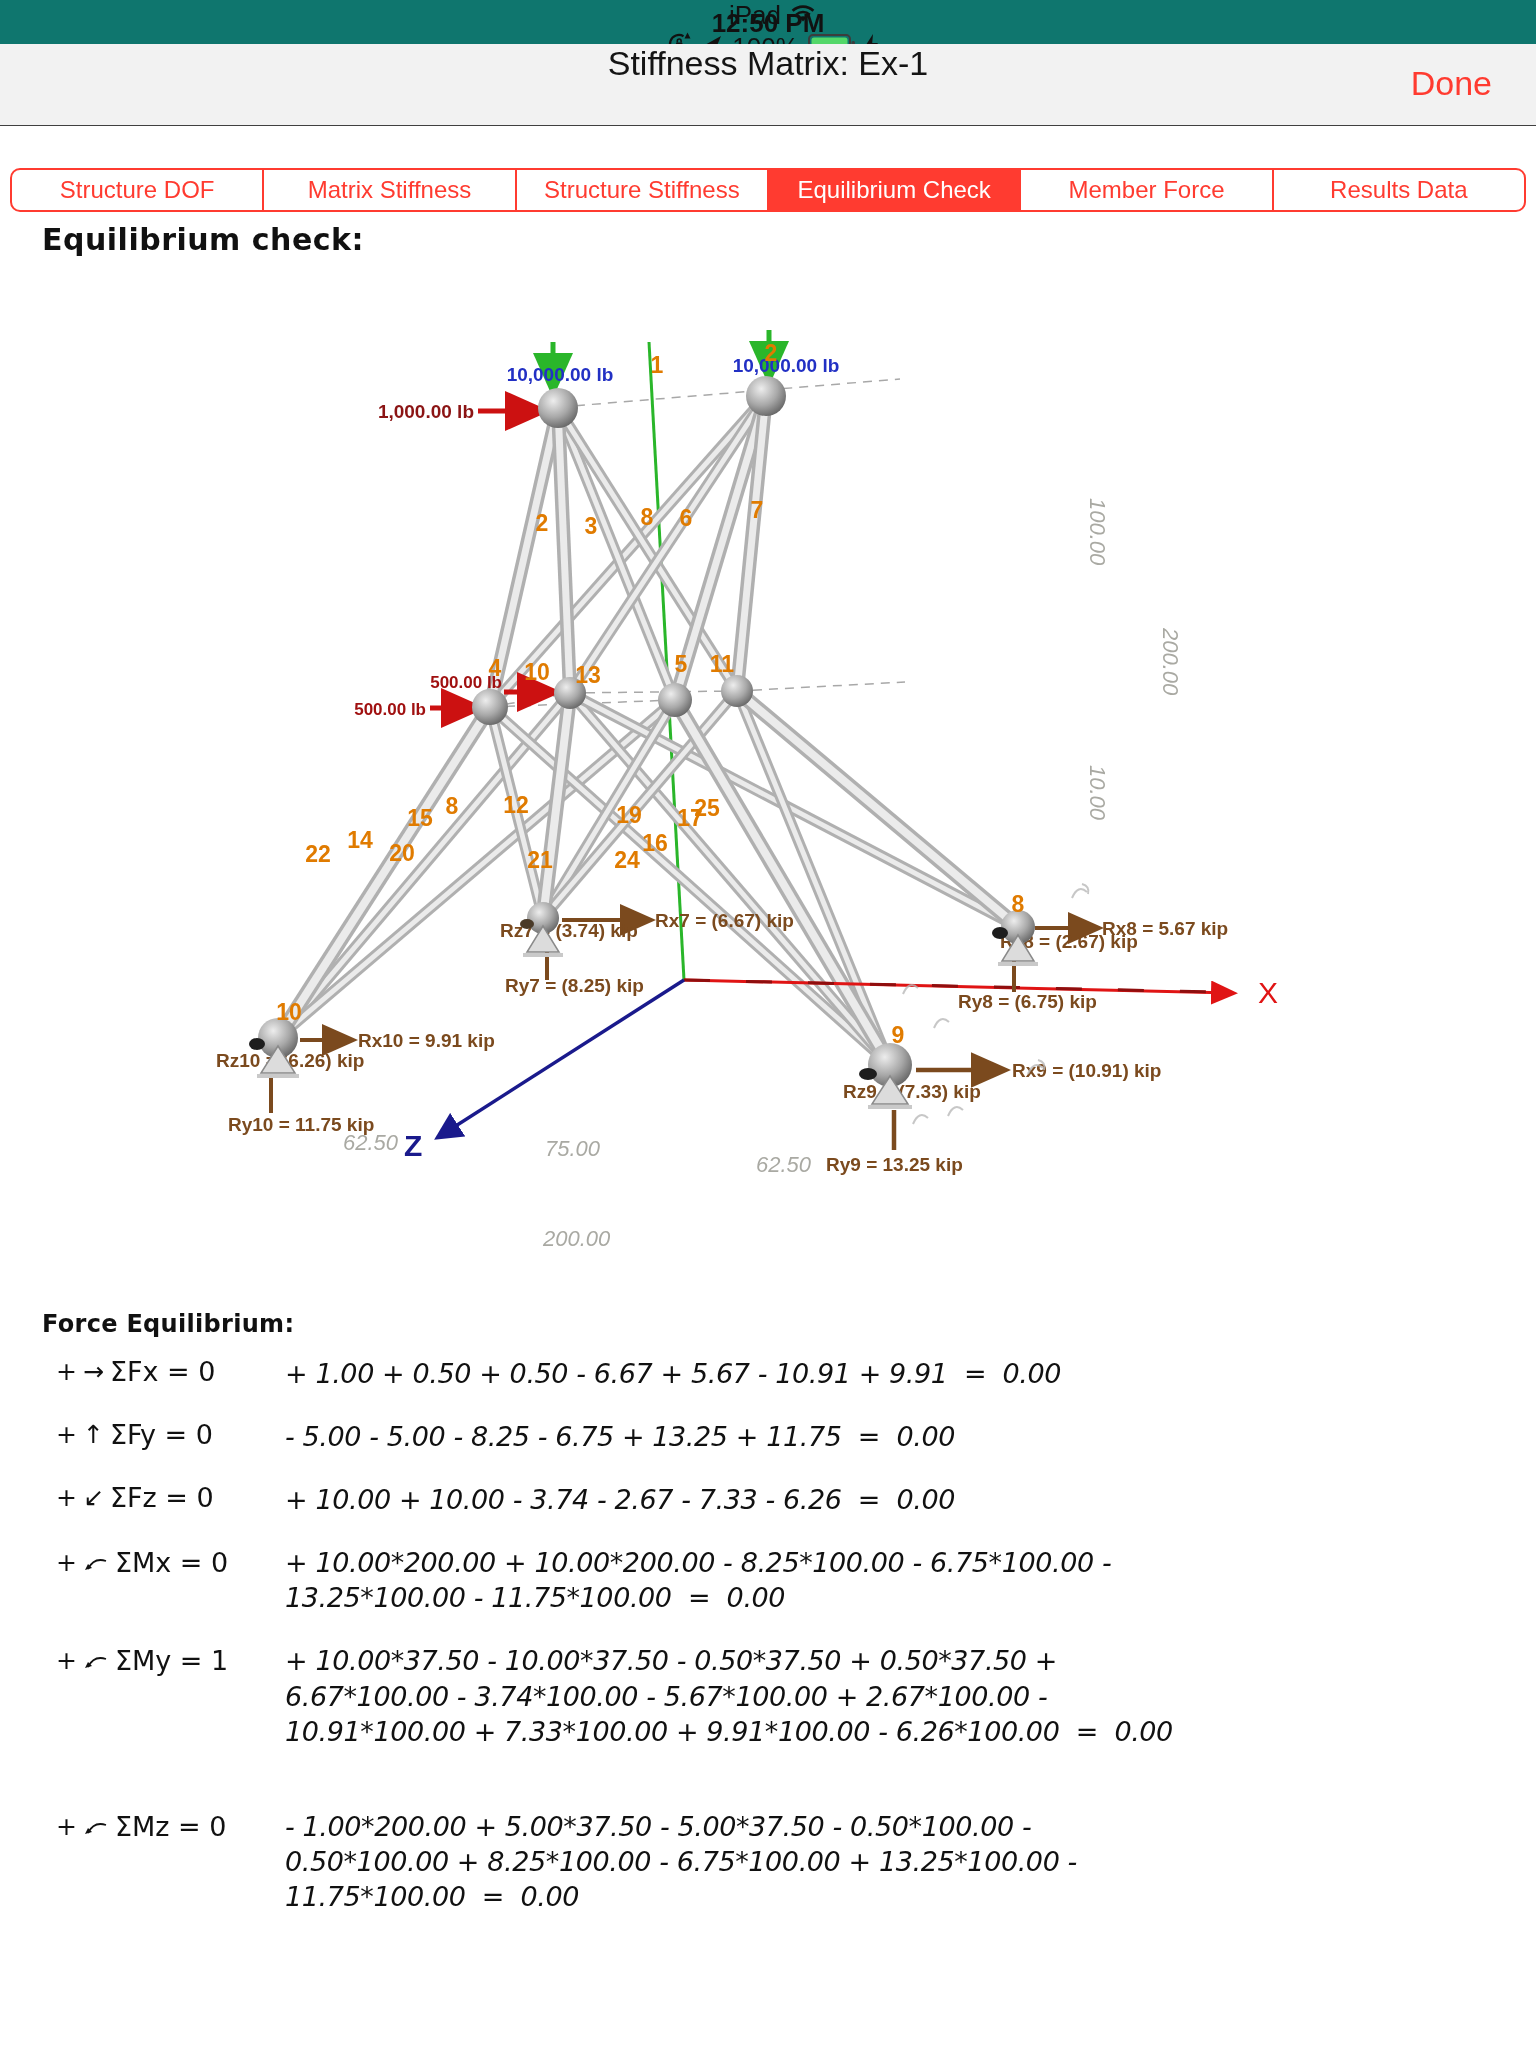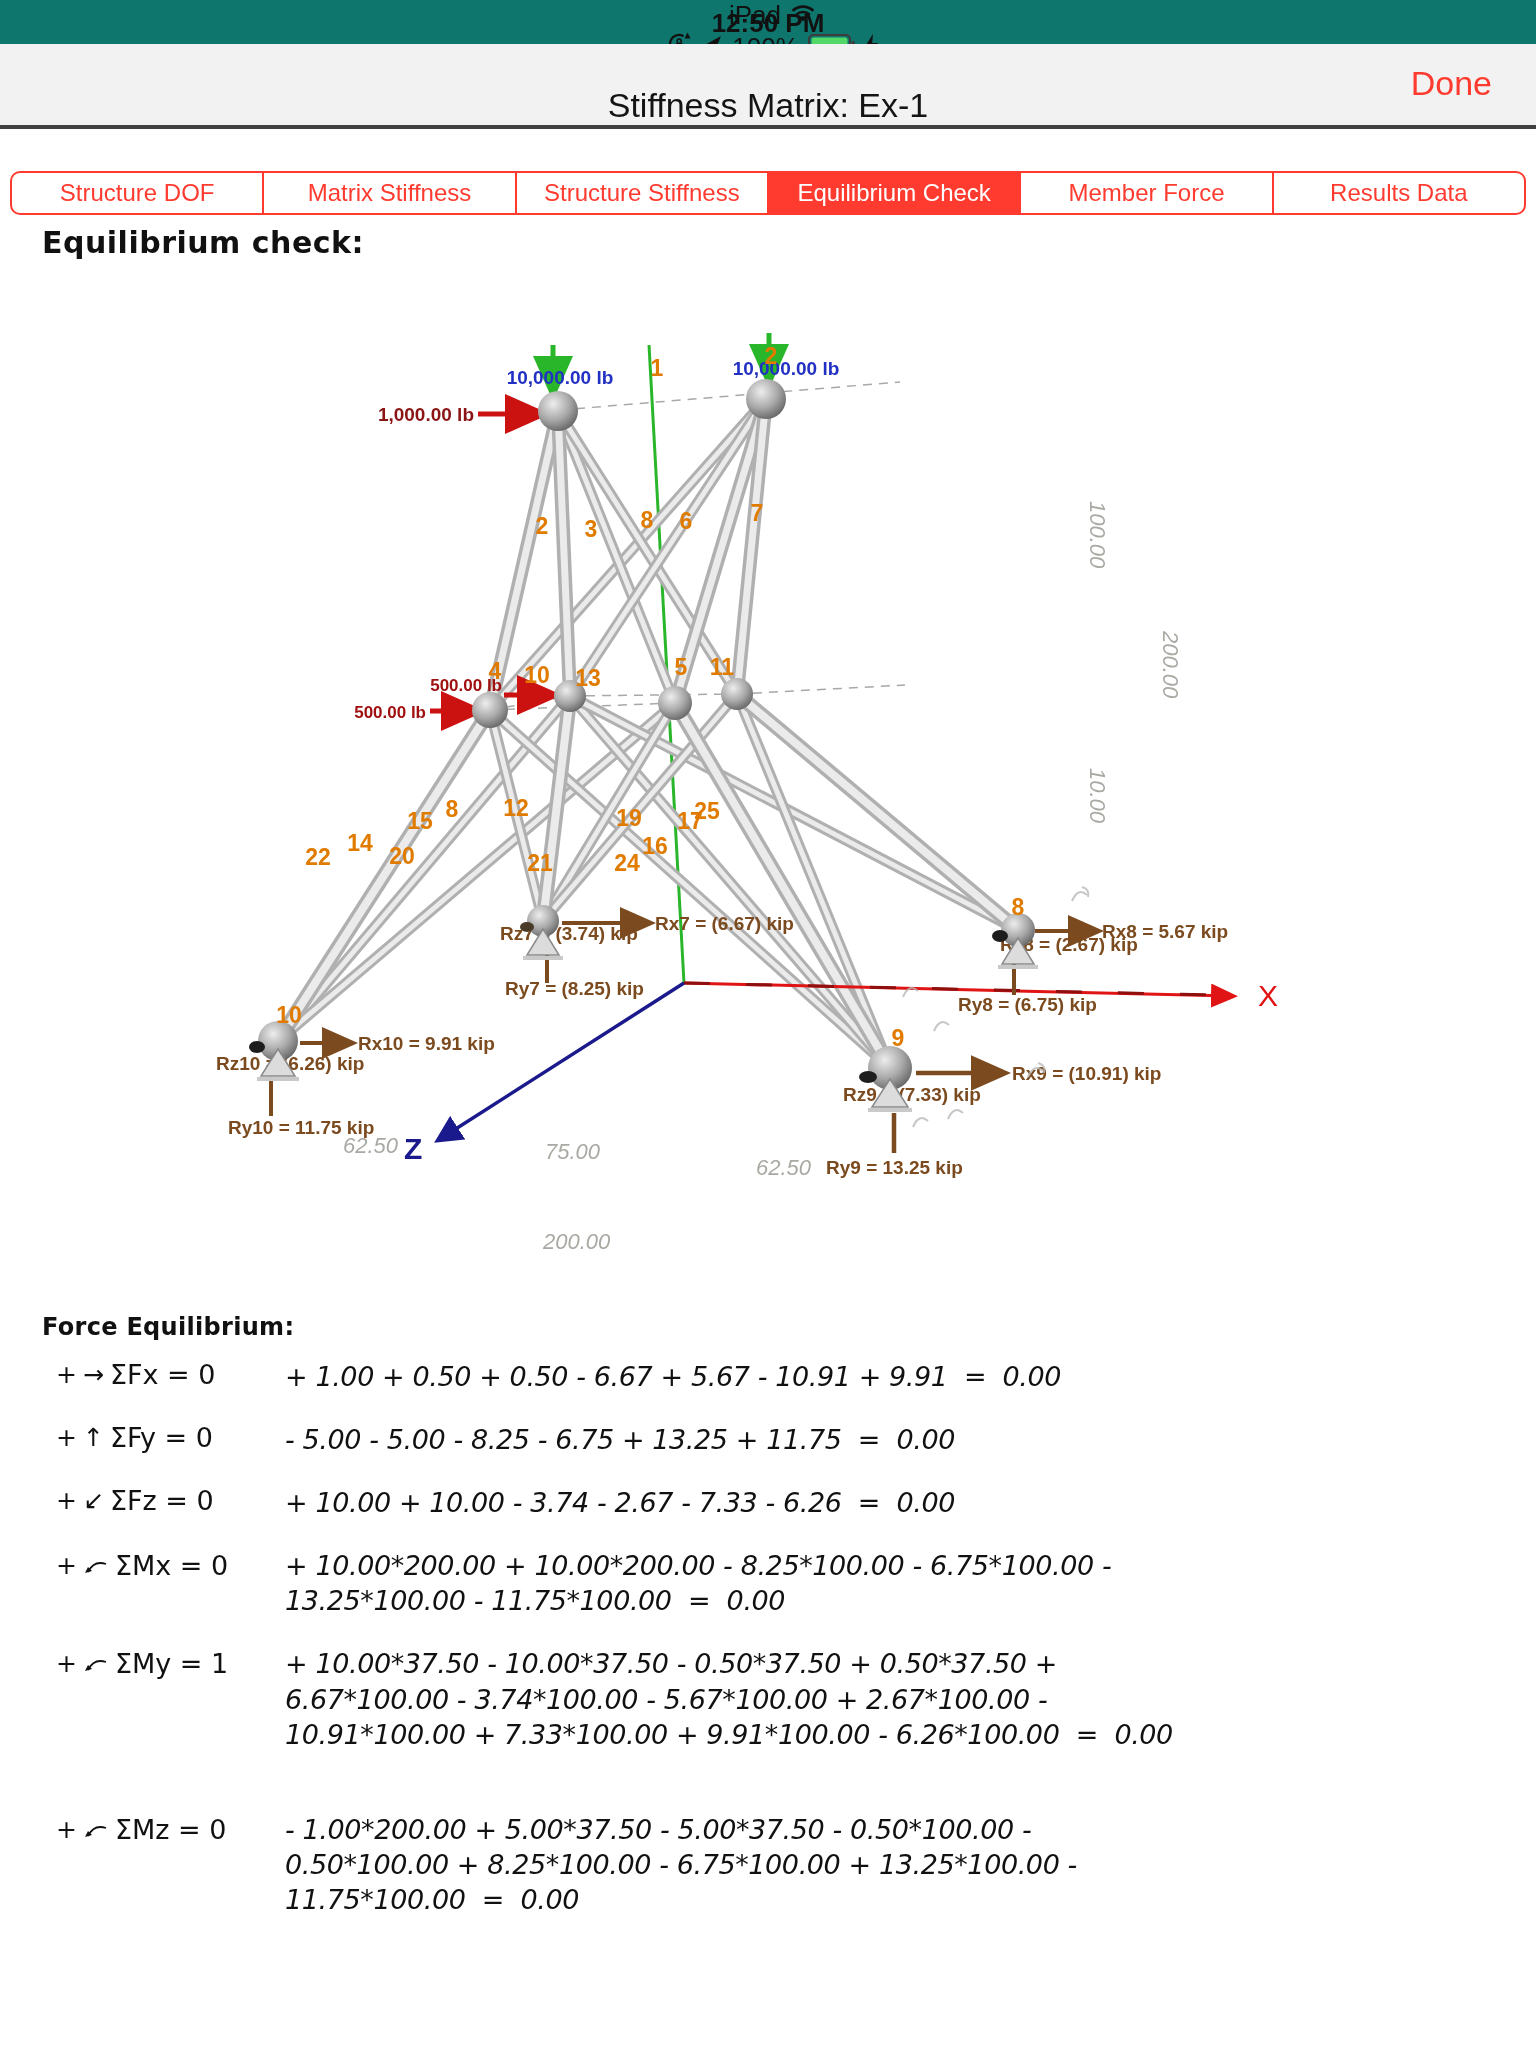--- a/index.html
+++ b/index.html
@@ -5,21 +5,21 @@
   html,body{margin:0;padding:0;}
   body{width:1536px;height:2048px;background:#fff;font-family:"Liberation Sans","DejaVu Sans",sans-serif;color:#111;overflow:hidden;position:relative;}
 
   
   .statusbar{height:44px;background:#0f766e;display:flex;align-items:center;justify-content:space-between;padding:0 13px 0 22px;box-sizing:border-box;flex-direction:column;}
   .sb-left,.sb-right{display:flex;align-items:center;gap:9px;font-size:26px;}
   .sb-time{font-size:26px;font-weight:bold;position:absolute;left:0;right:0;text-align:center;top:8px;}
   .sb-icon{display:inline-block;}
 
   
-  .navbar{height:81px;background:#f2f2f2;border-bottom:4px solid #404040;position:relative;display:flex;align-items:flex-end;justify-content:center;}
+  .navbar{height:81px;background:#f2f2f2;border-bottom:1px solid #404040;position:relative;display:flex;align-items:flex-start;justify-content:center;}
   .nav-title{font-size:34px;color:#141414;}
   .nav-done{position:absolute;right:44px;top:20px;font-size:34px;color:#ff3b30;cursor:pointer;}
 
   
   .tabbar{margin:42px 10px 0 10px;height:44px;border:2px solid #ff3b30;border-radius:10px;display:flex;overflow:hidden;box-sizing:border-box;}
   .tab{flex:1;display:flex;align-items:center;justify-content:center;font-size:24px;color:#ff3b30;border-left:2px solid #ff3b30;cursor:pointer;white-space:nowrap;}
   .tab:first-child{border-left:none;}
   .tab.selected{background:#ff3b30;color:#fff;}
 
   

